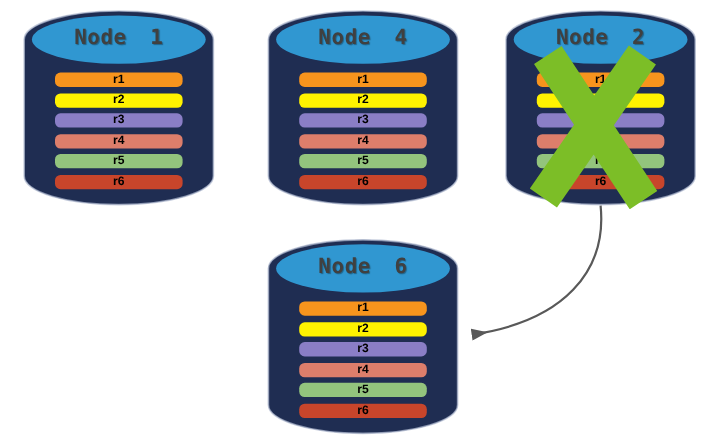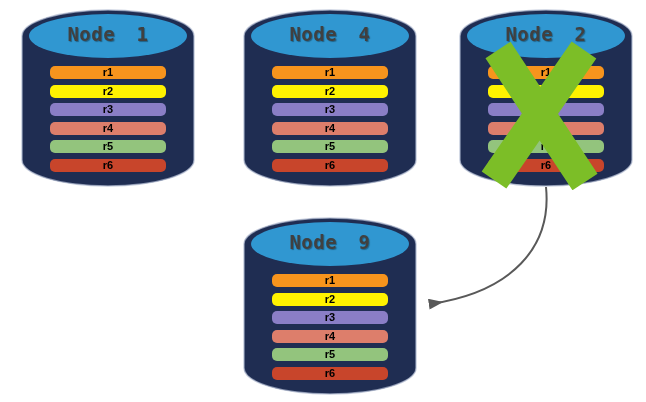--- a/index.html
+++ b/index.html
@@ -85,21 +85,21 @@
       <path d="M40,44 L127,176 M126,44 L36,174" fill="none" stroke-width="30" stroke-linecap="butt" stroke="#7CBE27"></path>
     </svg>
   </div>
 
   <div class="node" style="left:242px;top:214px;">
     <svg class="cyl" viewBox="0 0 176 184">
       <path d="M2,30 A86,26 0 0 1 174,30 L174,154 A86,26 0 0 1 2,154 Z" stroke-width="1.5" fill="#1F2D52"></path>
       <path d="M2,30 A86,26 0 0 1 174,30 L174,154 A86,26 0 0 1 2,154 Z" fill="none" stroke-width="1.5" opacity="0.7" stroke="#AEB8CE"></path>
       <ellipse cx="88" cy="30" rx="79" ry="22" fill="#3097D1"></ellipse>
     </svg>
-    <div class="node-title">Node 9</div>
+    <div class="node-title">Node 6</div>
     <div class="rows">
       <div class="row" style="background-color: rgb(247, 148, 29);">r1</div>
       <div class="row" style="background-color: rgb(255, 242, 0);">r2</div>
       <div class="row" style="background-color: rgb(138, 126, 198);">r3</div>
       <div class="row" style="background-color: rgb(221, 126, 107);">r4</div>
       <div class="row" style="background-color: rgb(147, 196, 125);">r5</div>
       <div class="row" style="background-color: rgb(200, 69, 43);">r6</div>
     </div>
   </div>
 

